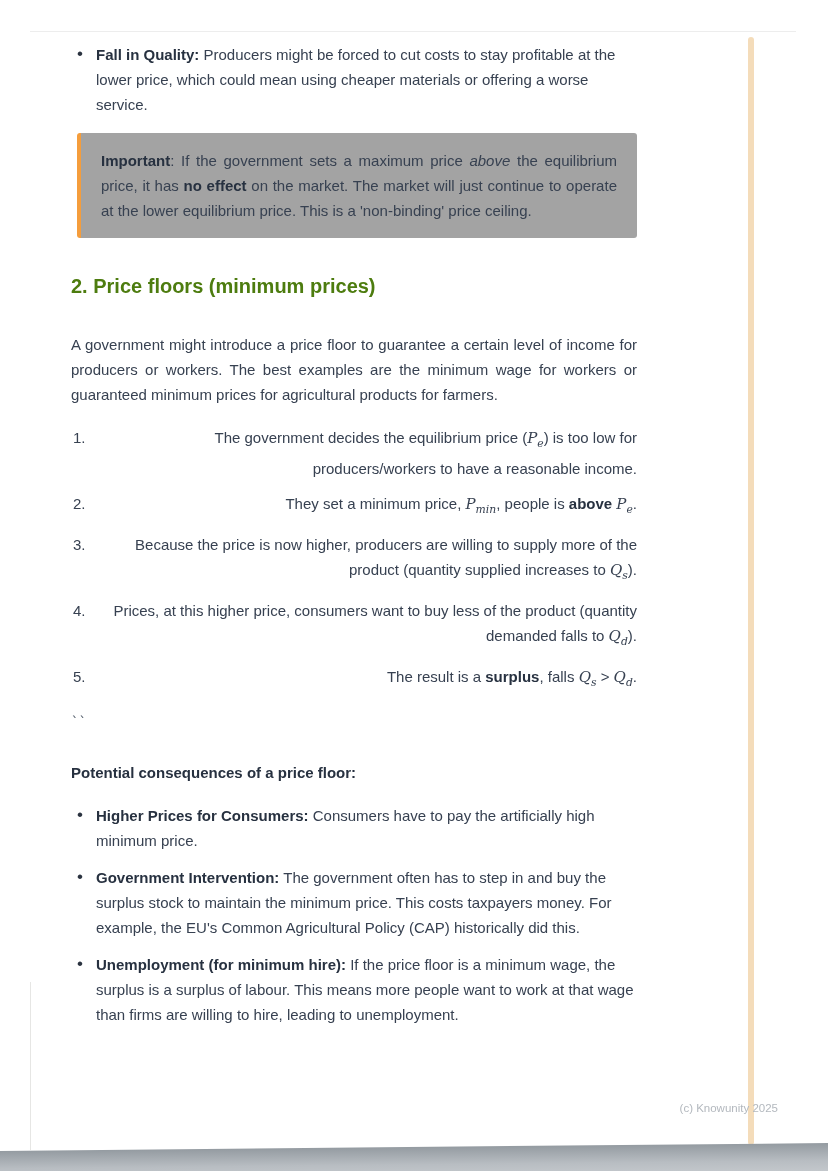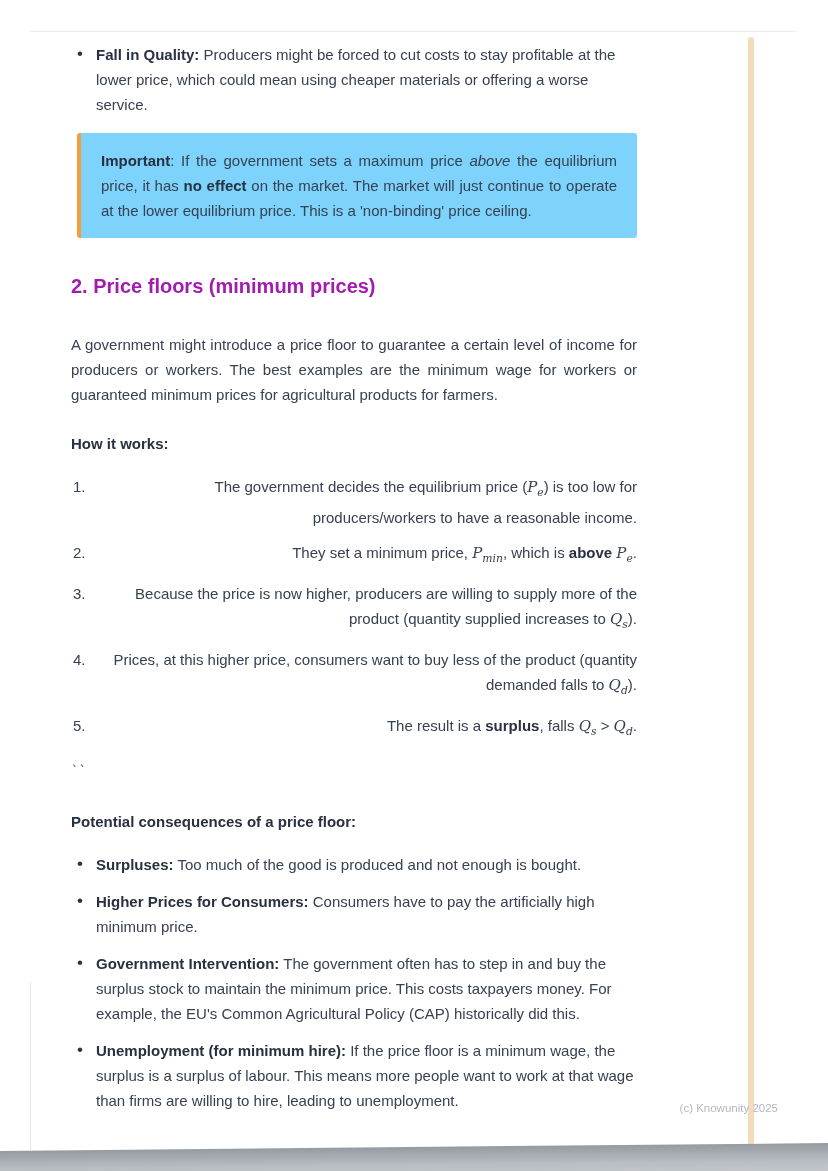--- a/index.html
+++ b/index.html
@@ -28,32 +28,32 @@
   ul.bullets { list-style:none; }
   ul.bullets > li { position:relative; padding-left:25px; }
   ul.bullets > li::before {
     content:"•"; position:absolute; left:6px; top:-1px;
     color:#2b3340; font-size:17px;
   }
   ul.bullets.spaced > li { margin-bottom:12px; }
 
   .callout {
     margin:16px 0 0 6px; width:560px;
-    background:#7dd3fc;
+    background:#a3a3a3;
     border-left:4px solid #f59d3c;
     border-radius:3px;
     padding:15px 20px;
   }
   .callout p { text-align:justify; line-height:25px; }
 
   h2.section {
     margin-top:34px;
     font-size:20px; line-height:28px;
     font-weight:700;
-    color:#a21caf;
+    color:#4d7c0f;
   }
   p.intro { margin-top:32px; }
   p.subhead { margin-top:24px; }
 
   ol.steps { margin-top:18px; list-style:none; counter-reset:step;text-align:right; }
   ol.steps > li { position:relative; padding-left:25px; margin-bottom:10px; counter-increment:step; }
   ol.steps > li::before {
     content:counter(step) "."; position:absolute; left:2px; top:0; color:#374151;
   }
 
@@ -88,36 +88,34 @@
     </ul>
 
     <div class="callout">
       <p><span class="b">Important</span><span>: If the government sets a maximum price </span><span class="i">above</span><span> the equilibrium price, it has </span><span class="b">no effect</span><span> on the market. The market will just continue to operate at the lower equilibrium price. This is a 'non-binding' price ceiling.</span></p>
     </div>
 
     <h2 class="section">2. Price floors (minimum prices)</h2>
 
     <p class="intro just">A government might introduce a price floor to guarantee a certain level of income for producers or workers. The best examples are the minimum wage for workers or guaranteed minimum prices for agricultural products for farmers.</p>
 
-    <p class="subhead b">How it works:</p>
 
     <ol class="steps">
       <li><span>The government decides the equilibrium price (</span><span class="math"><span>P</span><sub>e</sub></span><span>) is too low for producers/workers to have a reasonable income.</span></li>
-      <li><span>They set a minimum price, </span><span class="math"><span>P</span><sub>min</sub></span><span>, which is </span><span class="b">above</span><span> </span><span class="math"><span>P</span><sub>e</sub></span><span>.</span></li>
+      <li><span>They set a minimum price, </span><span class="math"><span>P</span><sub>min</sub></span><span>, people is </span><span class="b">above</span><span> </span><span class="math"><span>P</span><sub>e</sub></span><span>.</span></li>
       <li><span>Because the price is now higher, producers are willing to supply more of the product (quantity supplied increases to </span><span class="math"><span>Q</span><sub>s</sub></span><span>).</span></li>
       <li><span>Prices, at this higher price, consumers want to buy less of the product (quantity demanded falls to </span><span class="math"><span>Q</span><sub>d</sub></span><span>).</span></li>
       <li><span>The result is a </span><span class="b">surplus</span><span>, falls </span><span class="math"><span>Q</span><sub>s</sub></span><span> &gt; </span><span class="math"><span>Q</span><sub>d</sub></span><span>.</span></li>
     </ol>
 
     <p class="inline-code">``</p>
 
     <p class="consequences-head b">Potential consequences of a price floor:</p>
 
     <ul class="bullets spaced consequences">
-      <li><span class="b">Surpluses:</span><span> Too much of the good is produced and not enough is bought.</span></li>
       <li><span class="b">Higher Prices for Consumers:</span><span> Consumers have to pay the artificially high minimum price.</span></li>
       <li><span class="b">Government Intervention:</span><span> The government often has to step in and buy the surplus stock to maintain the minimum price. This costs taxpayers money. For example, the EU's Common Agricultural Policy (CAP) historically did this.</span></li>
       <li><span class="b">Unemployment (for minimum hire):</span><span> If the price floor is a minimum wage, the surplus is a surplus of labour. This means more people want to work at that wage than firms are willing to hire, leading to unemployment.</span></li>
     </ul>
 
   </div>
 
   <div class="watermark">(c) Knowunity 2025</div>
   <div class="bottom-strip"></div>
 </div>

